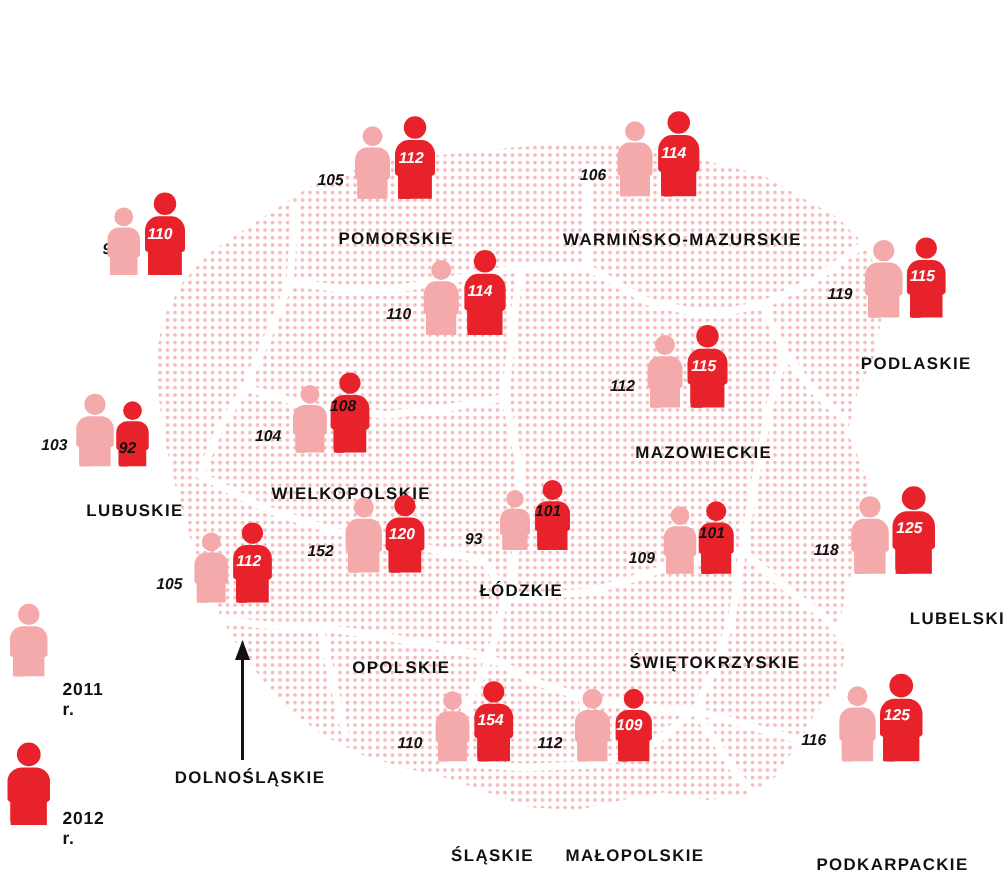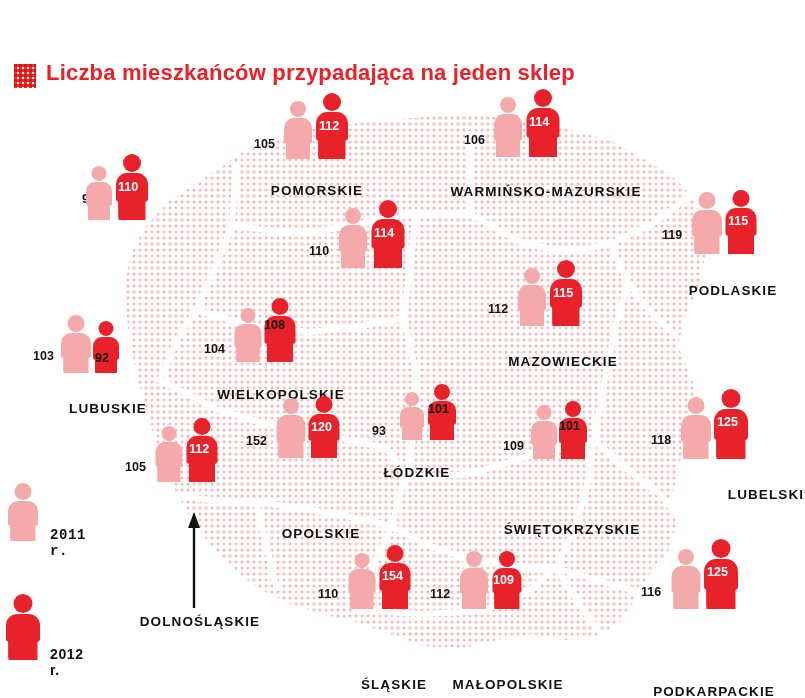--- a/index.html
+++ b/index.html
@@ -79,20 +79,21 @@
   }
   .pair .fig {
     position: absolute;
     bottom: 0;
   }
   .pair .val {
     position: absolute;
     font-size: 12.5px;
     font-weight: bold;
     white-space: nowrap;
+    font-style: italic;
   }
   .val.dark { color: #111111; }
   .val.white { color: #ffffff; }
 
   
   .person {
     position: relative;
     display: block;
   }
   .person .head {
@@ -135,24 +136,20 @@
     font-weight: bold;
     color: #111111;
     letter-spacing: .6px;
   }
 </style>
 </head>
 <body>
 
 <div id="stage">
 
-  <div class="header">
-    <div class="header-mark"></div>
-    <div class="header-title">Liczba mieszkańców przypadająca na jeden sklep</div>
-  </div>
 
   <div class="map-wrap">
 
     <svg class="map-svg" width="805" height="624" viewBox="0 0 805 624" aria-hidden="true">
       <defs>
         <pattern id="dots" width="6" height="6" patternUnits="userSpaceOnUse">
           <circle cx="2" cy="2" r="1.5" fill="#f7b6b8"></circle>
         </pattern>
       </defs>
 
@@ -545,21 +542,21 @@
     </div>
 
   </div>
 
   <div class="legend-item" style="left:8px; top:483px;">
     <div class="person" style="width:30px; height:58px;">
       <div class="head" style="width:17px;height:17px;background:#f4a9ab;"></div>
       <div class="body" style="top:18px;width:30px;height:25px;background:#f4a9ab;"></div>
       <div class="legs" style="top:41px;width:25px;height:17px;background:#f4a9ab;"></div>
     </div>
-    <div class="legend-label" style="left:42px; top:44px;font-family:Liberation Mono, monospace;">2011 r.</div>
+    <div class="legend-label" style="left:42px; top:60px;">2011 r.</div>
   </div>
 
   <div class="legend-item" style="left:6px; top:594px;">
     <div class="person" style="width:34px; height:66px;">
       <div class="head" style="width:19px;height:19px;background:#e8222a;"></div>
       <div class="body" style="top:20px;width:34px;height:28px;background:#e8222a;"></div>
       <div class="legs" style="top:46px;width:29px;height:20px;background:#e8222a;"></div>
     </div>
     <div class="legend-label" style="left:44px; top:52px;">2012 r.</div>
   </div>

